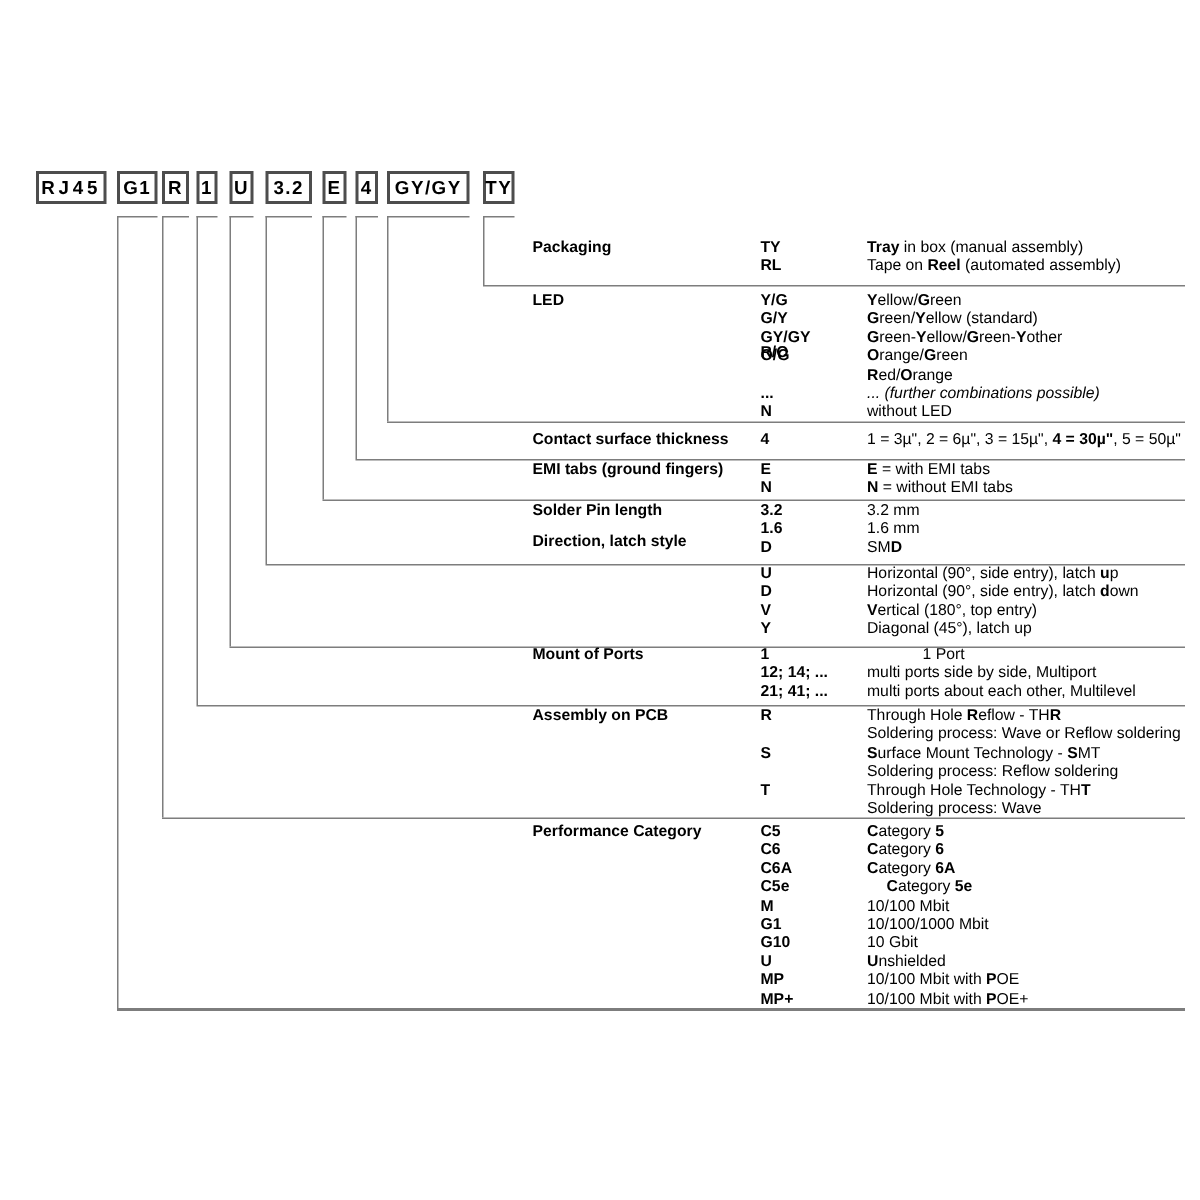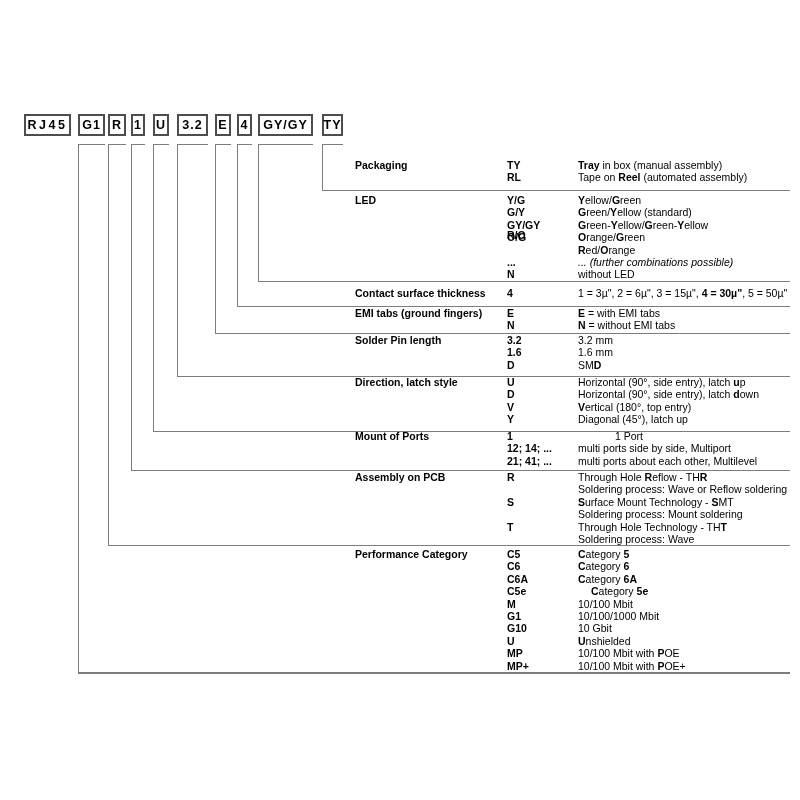--- a/index.html
+++ b/index.html
@@ -50,21 +50,21 @@
     <div class="desc-cell" style="left: 578px; top: 171.4px;"><span class="">Tape on </span><span class="b">Reel</span><span class=""> (automated assembly)</span></div>
     <div class="hline" style="left: 258px; top: 144px; width: 55px;"></div>
     <div class="vline" style="left: 258px; top: 144px; height: 137px;"></div>
     <div class="hline" style="left: 258px; top: 281px; width: 532px;"></div>
     <div class="sec-label" style="left: 355px; top: 194px;">LED</div>
     <div class="code-cell" style="left: 507px; top: 194px;">Y/G</div>
     <div class="desc-cell" style="left: 578px; top: 194px;"><span class="b">Y</span><span class="">ellow/</span><span class="b">G</span><span class="">reen</span></div>
     <div class="code-cell" style="left: 507px; top: 206.4px;">G/Y</div>
     <div class="desc-cell" style="left: 578px; top: 206.4px;"><span class="b">G</span><span class="">reen/</span><span class="b">Y</span><span class="">ellow (standard)</span></div>
     <div class="code-cell" style="left: 507px; top: 218.8px;">GY/GY</div>
-    <div class="desc-cell" style="left: 578px; top: 218.8px;"><span class="b">G</span><span class="">reen-</span><span class="b">Y</span><span class="">ellow/</span><span class="b">G</span><span class="">reen-</span><span class="b">Y</span><span class="">ellow</span></div>
+    <div class="desc-cell" style="left: 578px; top: 218.8px;"><span class="b">G</span><span class="">reen-</span><span class="b">Y</span><span class="">ellow/</span><span class="b">G</span><span class="">reen-</span><span class="b">Y</span><span class="">other</span></div>
     <div class="code-cell" style="left: 507px; top: 231.2px;">O/G</div>
     <div class="desc-cell" style="left: 578px; top: 231.2px;"><span class="b">O</span><span class="">range/</span><span class="b">G</span><span class="">reen</span></div>
     <div class="code-cell" style="left: 507px; top: 229px;">R/O</div>
     <div class="desc-cell" style="left: 578px; top: 243.6px;"><span class="b">R</span><span class="">ed/</span><span class="b">O</span><span class="">range</span></div>
     <div class="code-cell" style="left: 507px; top: 256px;">...</div>
     <div class="desc-cell" style="left: 578px; top: 256px; font-style: italic;"><span class="">... (further combinations possible)</span></div>
     <div class="code-cell" style="left: 507px; top: 268.4px;">N</div>
     <div class="desc-cell" style="left: 578px; top: 268.4px;"><span class="">without LED</span></div>
     <div class="hline" style="left: 237px; top: 144px; width: 15px;"></div>
     <div class="vline" style="left: 237px; top: 144px; height: 162px;"></div>
@@ -86,21 +86,21 @@
     <div class="sec-label" style="left: 355px; top: 334px;">Solder Pin length</div>
     <div class="code-cell" style="left: 507px; top: 334px;">3.2</div>
     <div class="desc-cell" style="left: 578px; top: 334px;"><span class="">3.2 mm</span></div>
     <div class="code-cell" style="left: 507px; top: 346.4px;">1.6</div>
     <div class="desc-cell" style="left: 578px; top: 346.4px;"><span class="">1.6 mm</span></div>
     <div class="code-cell" style="left: 507px; top: 358.8px;">D</div>
     <div class="desc-cell" style="left: 578px; top: 358.8px;"><span class="">SM</span><span class="b">D</span></div>
     <div class="hline" style="left: 153px; top: 144px; width: 16px;"></div>
     <div class="vline" style="left: 153px; top: 144px; height: 287px;"></div>
     <div class="hline" style="left: 153px; top: 431px; width: 637px;"></div>
-    <div class="sec-label" style="left: 355px; top: 376px;">Direction, latch style</div>
+    <div class="sec-label" style="left: 355px; top: 355px;">Direction, latch style</div>
     <div class="code-cell" style="left: 507px; top: 376px;">U</div>
     <div class="desc-cell" style="left: 578px; top: 376px;"><span class="">Horizontal (90°, side entry), latch </span><span class="b">u</span><span class="">p</span></div>
     <div class="code-cell" style="left: 507px; top: 388.4px;">D</div>
     <div class="desc-cell" style="left: 578px; top: 388.4px;"><span class="">Horizontal (90°, side entry), latch </span><span class="b">d</span><span class="">own</span></div>
     <div class="code-cell" style="left: 507px; top: 400.8px;">V</div>
     <div class="desc-cell" style="left: 578px; top: 400.8px;"><span class="b">V</span><span class="">ertical (180°, top entry)</span></div>
     <div class="code-cell" style="left: 507px; top: 413.2px;">Y</div>
     <div class="desc-cell" style="left: 578px; top: 413.2px;"><span class="">Diagonal (45°), latch up</span></div>
     <div class="hline" style="left: 131px; top: 144px; width: 14px;"></div>
     <div class="vline" style="left: 131px; top: 144px; height: 326px;"></div>
@@ -114,21 +114,21 @@
     <div class="desc-cell" style="left: 578px; top: 454.8px;"><span class="">multi ports about each other, Multilevel</span></div>
     <div class="hline" style="left: 108px; top: 144px; width: 18px;"></div>
     <div class="vline" style="left: 108px; top: 144px; height: 401px;"></div>
     <div class="hline" style="left: 108px; top: 545px; width: 682px;"></div>
     <div class="sec-label" style="left: 355px; top: 471px;">Assembly on PCB</div>
     <div class="code-cell" style="left: 507px; top: 471px;">R</div>
     <div class="desc-cell" style="left: 578px; top: 471px;"><span class="">Through Hole </span><span class="b">R</span><span class="">eflow - TH</span><span class="b">R</span></div>
     <div class="desc-cell" style="left: 578px; top: 483.4px;"><span class="">Soldering process: Wave or Reflow soldering</span></div>
     <div class="code-cell" style="left: 507px; top: 495.8px;">S</div>
     <div class="desc-cell" style="left: 578px; top: 495.8px;"><span class="b">S</span><span class="">urface Mount Technology - </span><span class="b">S</span><span class="">MT</span></div>
-    <div class="desc-cell" style="left: 578px; top: 508.2px;"><span class="">Soldering process: Mount soldering</span></div>
+    <div class="desc-cell" style="left: 578px; top: 508.2px;"><span class="">Soldering process: Reflow soldering</span></div>
     <div class="code-cell" style="left: 507px; top: 520.6px;">T</div>
     <div class="desc-cell" style="left: 578px; top: 520.6px;"><span class="">Through Hole Technology - TH</span><span class="b">T</span></div>
     <div class="desc-cell" style="left: 578px; top: 533px;"><span class="">Soldering process: Wave</span></div>
     <div class="hline" style="left: 78px; top: 144px; width: 27px;"></div>
     <div class="vline" style="left: 78px; top: 144px; height: 528px;"></div>
     <div class="hline thick" style="left: 78px; top: 672px; width: 712px;"></div>
     <div class="sec-label" style="left: 355px; top: 548px;">Performance Category</div>
     <div class="code-cell" style="left: 507px; top: 548px;">C5</div>
     <div class="desc-cell" style="left: 578px; top: 548px;"><span class="b">C</span><span class="">ategory </span><span class="b">5</span></div>
     <div class="code-cell" style="left: 507px; top: 560.4px;">C6</div>

